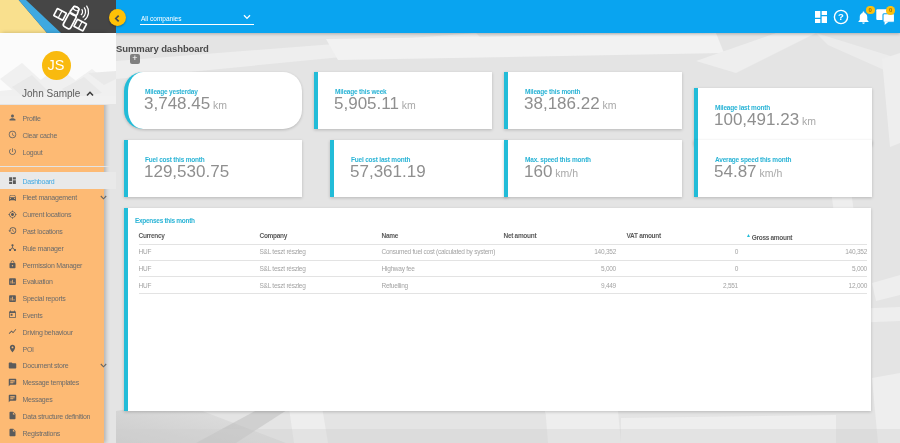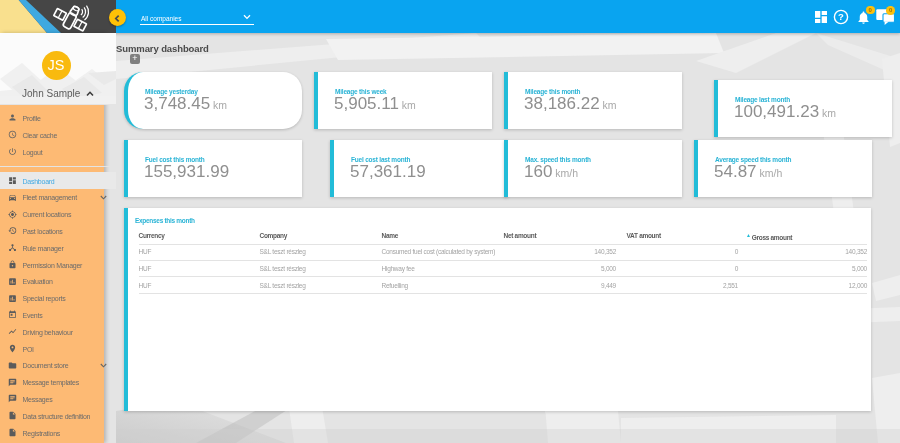--- a/index.html
+++ b/index.html
@@ -297,28 +297,28 @@
       <div class="cval">3,748.45<span class="cunit"> km</span></div>
     </div>
   <div class="card" style="left:314px; top:72px;">
       <div class="clab">Mileage this week</div>
       <div class="cval">5,905.11<span class="cunit"> km</span></div>
     </div>
   <div class="card" style="left:504px; top:72px;text-decoration:underline;">
       <div class="clab">Mileage this month</div>
       <div class="cval">38,186.22<span class="cunit"> km</span></div>
     </div>
-  <div class="card" style="left:694px; top:80px;margin-left:20px;">
+  <div class="card" style="left:694px; top:88px;">
       <div class="clab">Mileage last month</div>
       <div class="cval">100,491.23<span class="cunit"> km</span></div>
     </div>
 
   <div class="card" style="left:124px; top:140px;">
       <div class="clab">Fuel cost this month</div>
-      <div class="cval">155,931.99</div>
+      <div class="cval">129,530.75</div>
     </div>
   <div class="card" style="left:314px; top:140px;margin-left:16px;">
       <div class="clab">Fuel cost last month</div>
       <div class="cval">57,361.19</div>
     </div>
   <div class="card" style="left:504px; top:140px;">
       <div class="clab">Max. speed this month</div>
       <div class="cval">160<span class="cunit"> km/h</span></div>
     </div>
   <div class="card" style="left:694px; top:140px;">

